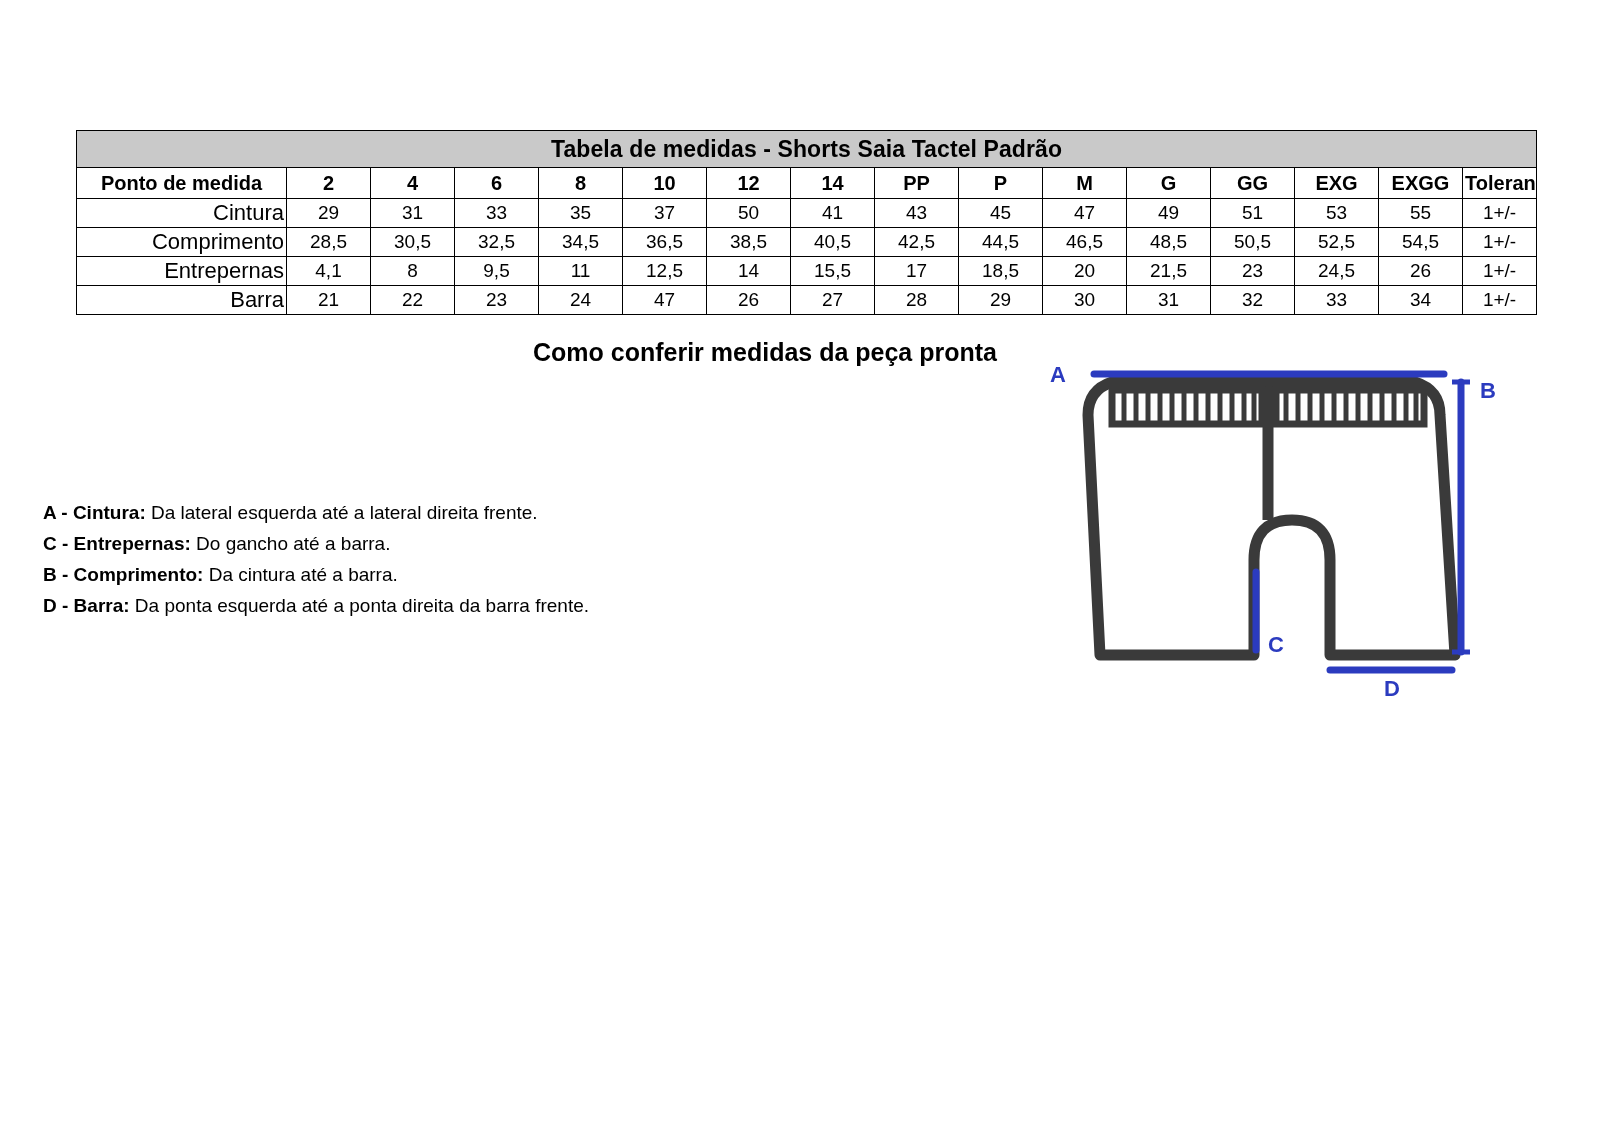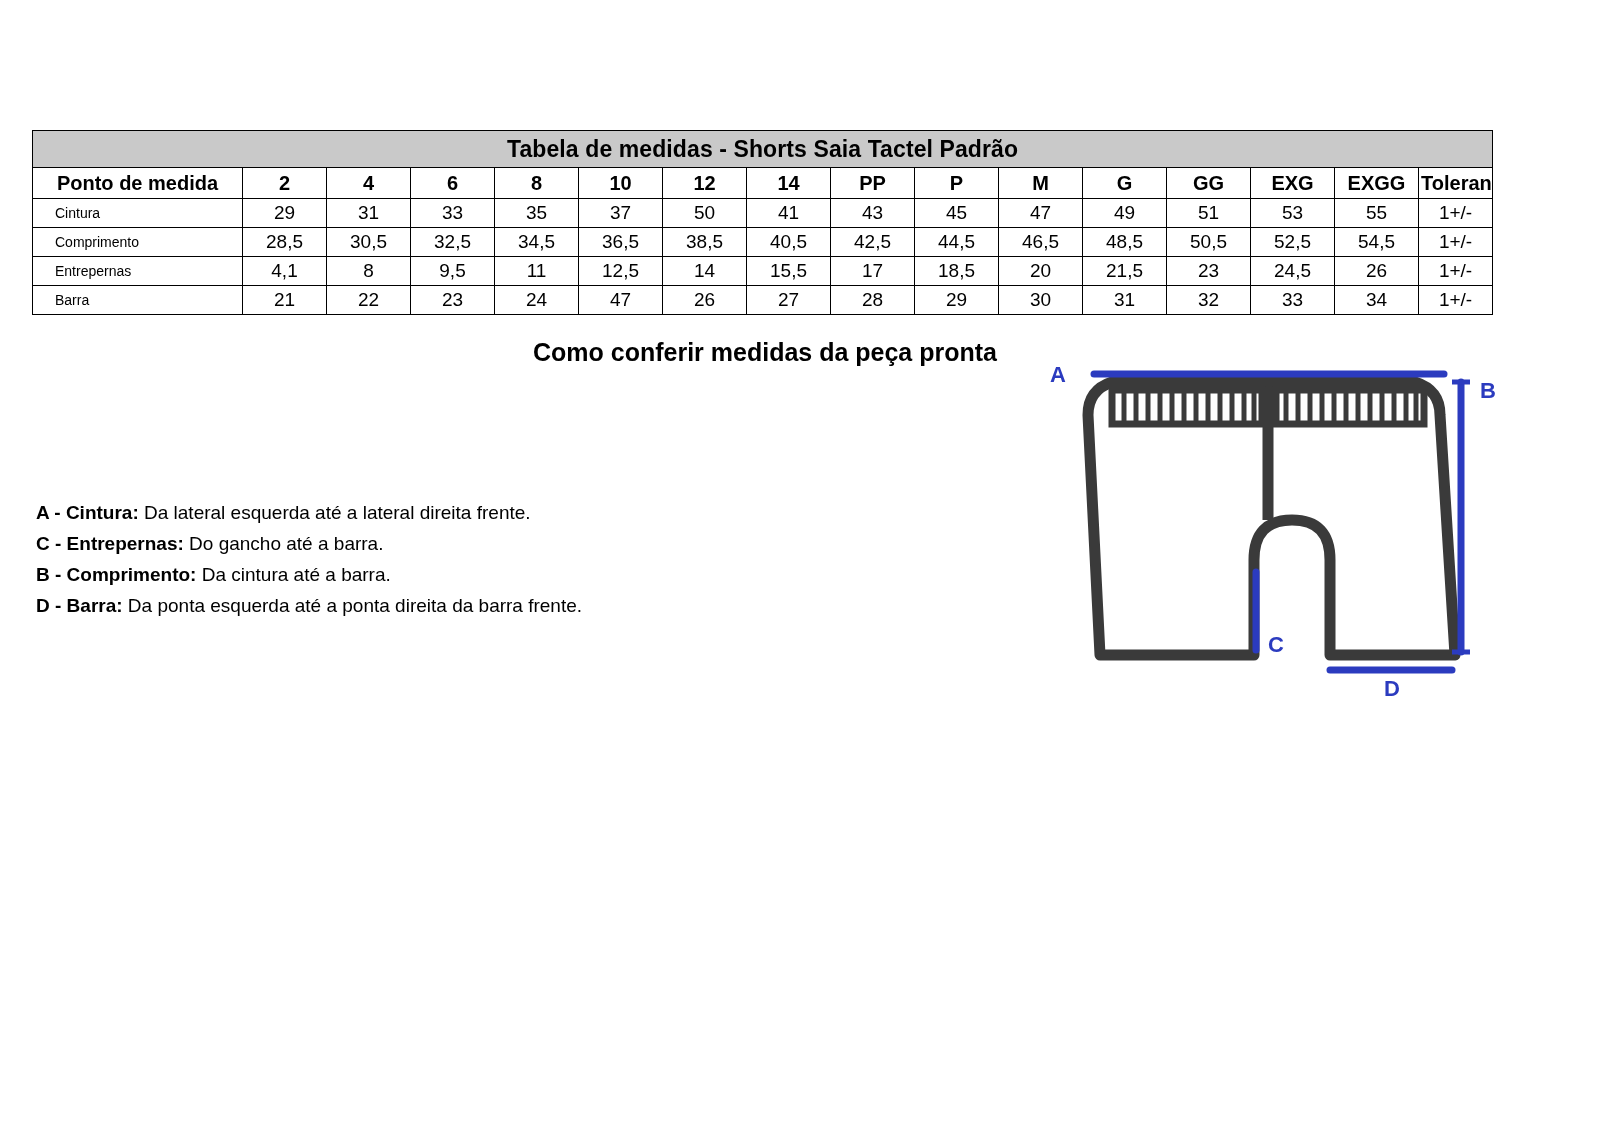--- a/index.html
+++ b/index.html
@@ -20,20 +20,21 @@
   .table-wrap {
     position: absolute;
     left: 32px;
     top: 130px;
     width: 1460px;
   }
   table.measure {
     border-collapse: collapse;
     width: 100%;
     table-layout: fixed;
+    margin-left: 44px;
   }
   table.measure td,
   table.measure th {
     border: 1px solid #000000;
     font-size: 19px;
     font-weight: normal;
     text-align: center;
     height: 28px;
     padding: 0 2px;
     white-space: nowrap;
@@ -49,23 +50,23 @@
   table.measure tr.header-row td {
     font-weight: bold;
     font-size: 20px;
     height: 30px;
   }
   table.measure tr.header-row td.rowlabel-head {
     font-weight: bold;
     text-align: center;
   }
   table.measure td.rowlabel {
-    text-align: left;
+    text-align: right;
     padding-left: 22px;
-    font-size: 14px;
+    font-size: 22px;
   }
   table.measure td.tol-head {
     font-size: 15px;
     font-weight: bold;
   }
   table.measure td.tol-cell {
     font-size: 19px;
   }
 
   
@@ -90,21 +91,21 @@
     left: 36px;
     top: 500px;
     width: 700px;
   }
   .legend-line {
     font-size: 19px;
     line-height: 26px;
     margin-bottom: 5px;
     white-space: nowrap;
   }
-  .legend-line b { font-weight: bold; }
+  .legend-line b { font-weight: bold; margin-left: 7px; }
   .legend-line .desc { font-weight: normal; }
 
   
   .diagram {
     position: absolute;
     left: 1040px;
     top: 360px;
     width: 470px;
     height: 350px;
   }

